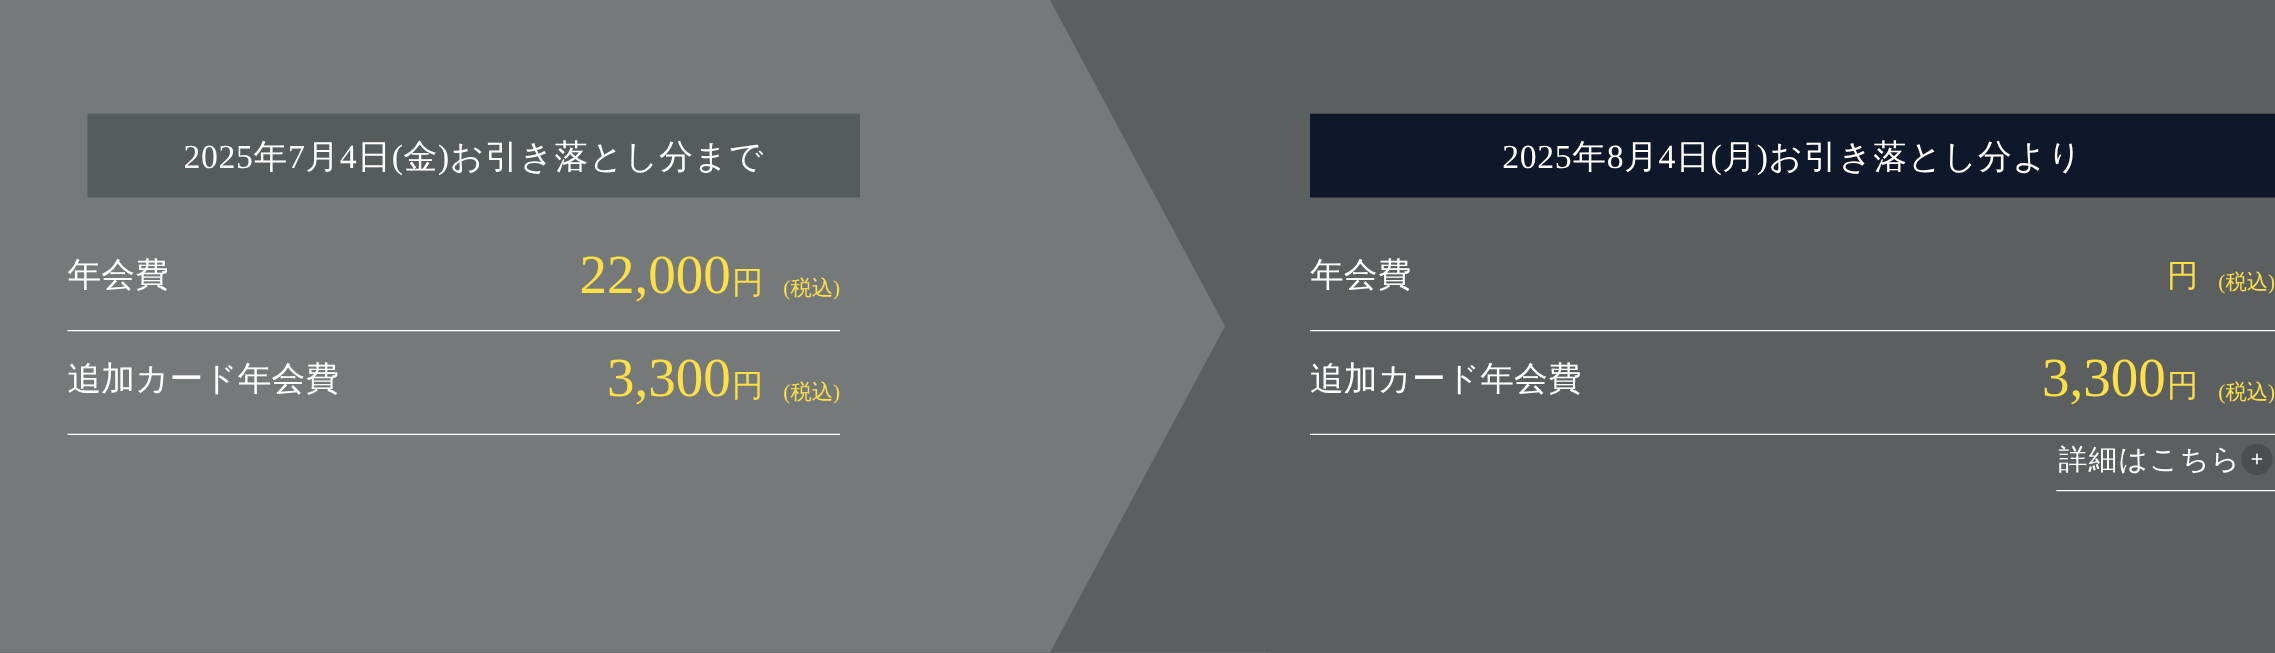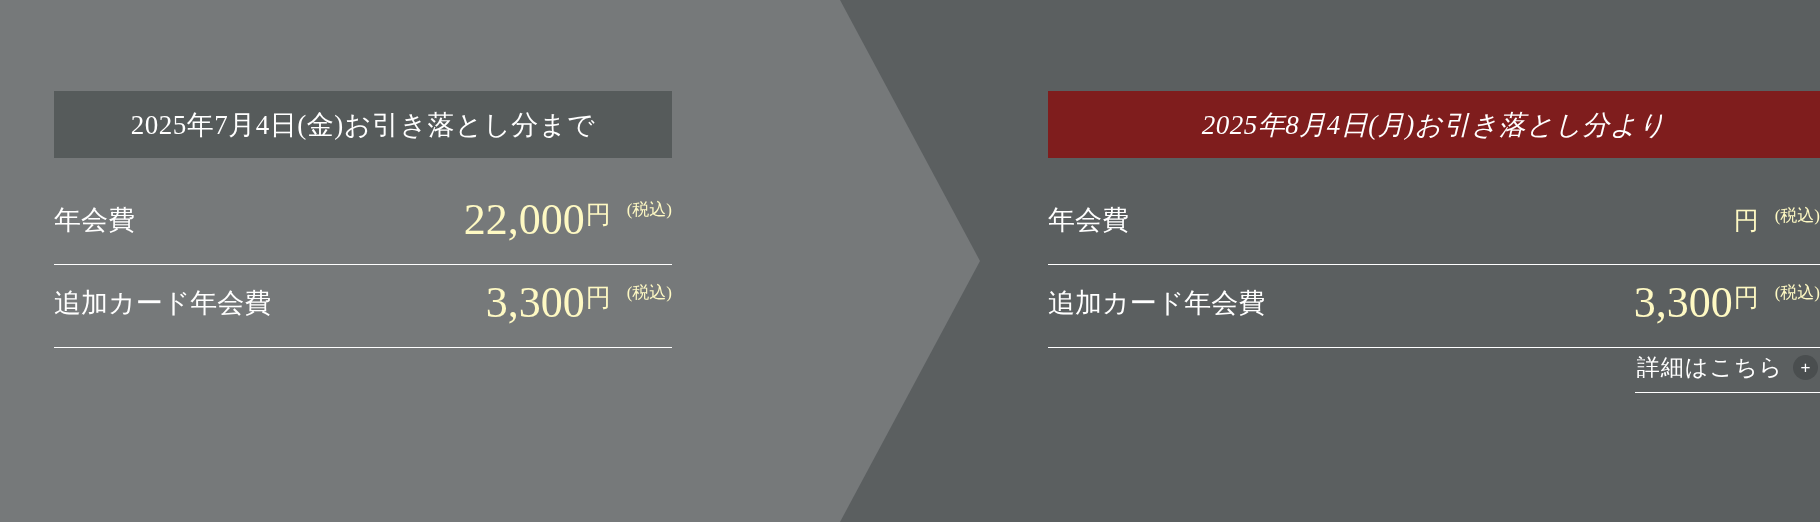--- a/index.html
+++ b/index.html
@@ -36,21 +36,21 @@
     top:91px;
     left:0;
     width:100%;
     height:67px;
     display:flex;
     align-items:center;
     justify-content:center;
     box-sizing:border-box;
   }
   #panel-left .date-header{ background:#565b5b; }
-  #panel-right .date-header{ background:#7f1d1d;font-style:italic; }
+  #panel-right .date-header{ background:#0f172a; }
 
   .date-header-text{
     color:#ffffff;
     font-size:27px;
     letter-spacing:.5px;
     white-space:nowrap;
   }
 
   .fee-list{
     position:absolute;
@@ -68,25 +68,25 @@
     box-sizing:border-box;
     gap:42px;
   }
   .fee-label{
     color:#ffffff;
     font-size:27px;
     white-space:nowrap;
     padding-bottom:6px;
   }
   .fee-amount{
-    color:#fef9c3;
+    color:#fde047;
     white-space:nowrap;
     padding-bottom:6px;
     display:flex;
-    align-items:flex-start;
+    align-items:flex-end;
   }
   .amount-number{
     font-size:44px;
     letter-spacing:0px;
     line-height:1;
   }
   .amount-yen{
     font-size:25px;
     margin-left:1px;
   }
@@ -94,21 +94,21 @@
     font-size:17px;
     margin-left:16px;
   }
 
   .detail-link{
     position:absolute;
     right:0;
     top:352px;
     display:flex;
     align-items:center;
-    gap:10px;
+    gap:0;
     border-bottom:1.5px solid #ffffff;
     padding:0 2px 9px 2px;
     cursor:pointer;
   }
   .detail-link-text{
     color:#ffffff;
     font-family:"Liberation Sans","DejaVu Sans",sans-serif;
     font-size:23px;
     letter-spacing:1px;
     white-space:nowrap;
@@ -127,21 +127,21 @@
 </style>
 </head>
 <body>
 
 <div id="stage">
 
   <div id="left-shape"></div>
 
   <div class="panel" id="panel-left">
 
-    <div class="date-header" style="left:54px;width:618px;">
+    <div class="date-header" style="left:70px;width:618px;">
       <span class="date-header-text">2025年7月4日(金)お引き落とし分まで</span>
     </div>
 
     <div class="fee-list" style="left:54px;width:618px;">
 
       <div class="fee-row">
         <span class="fee-label">年会費</span>
         <span class="fee-amount">
           <span class="amount-number">22,000</span>
           <span class="amount-yen">円</span>

